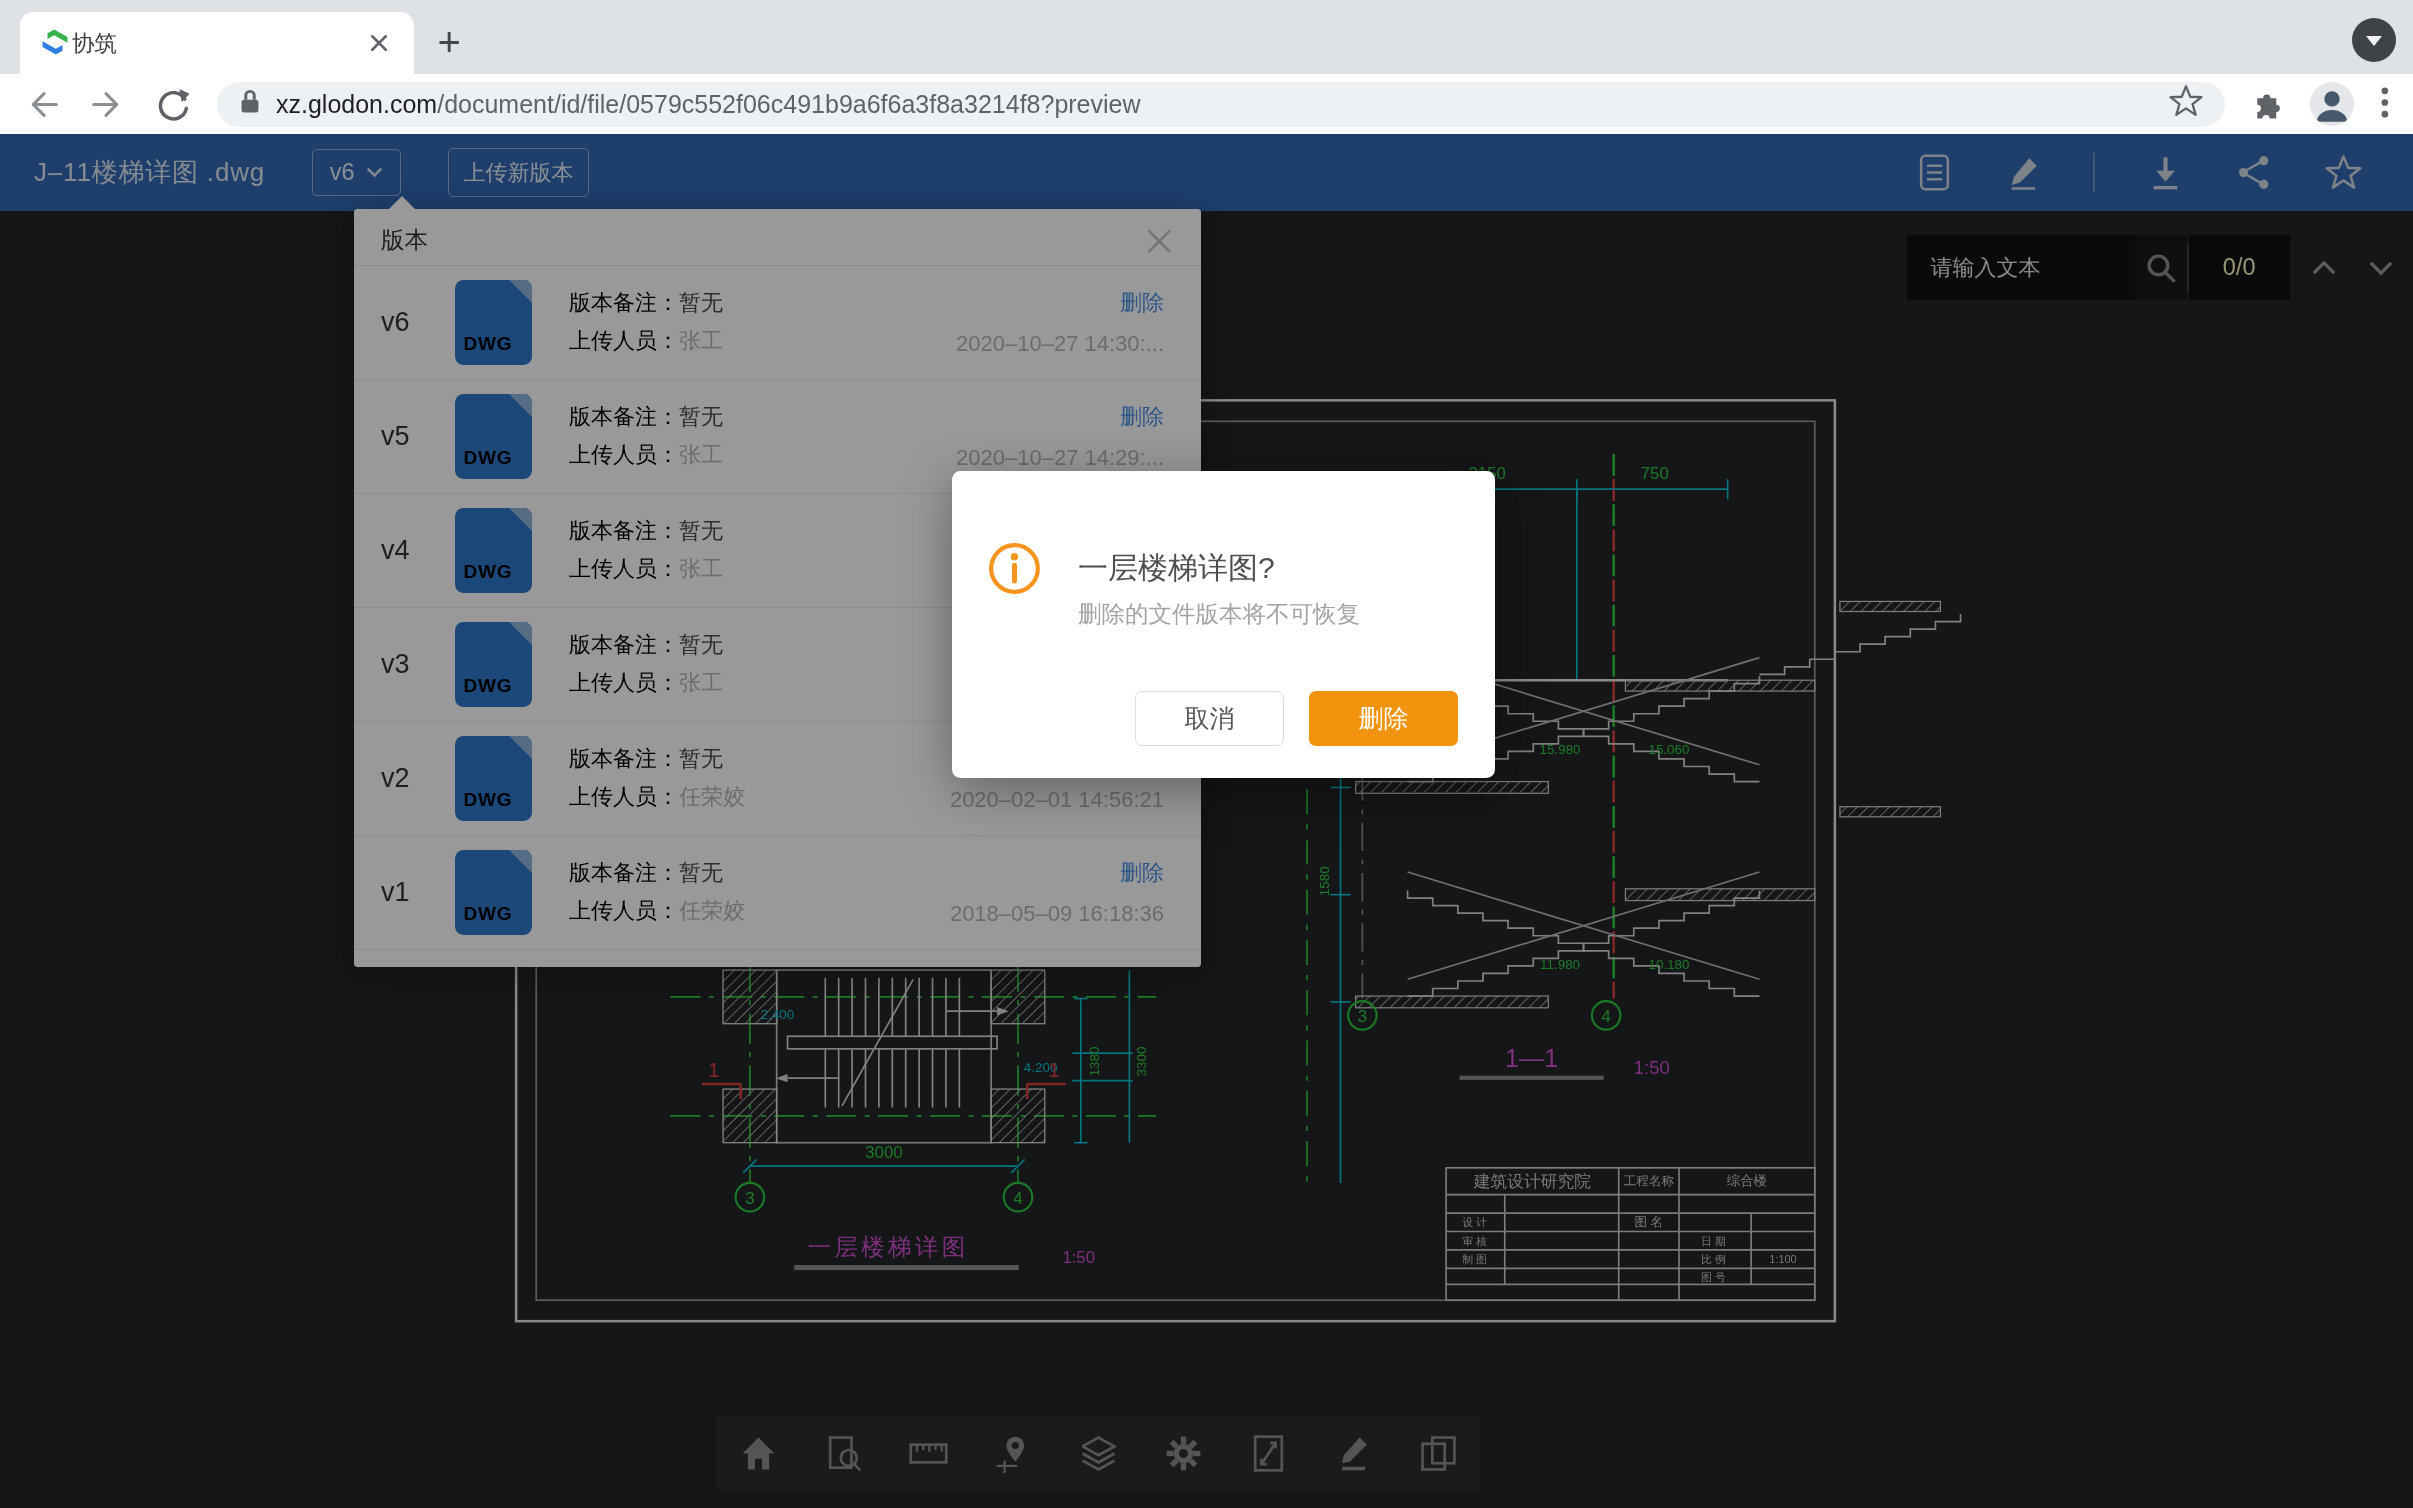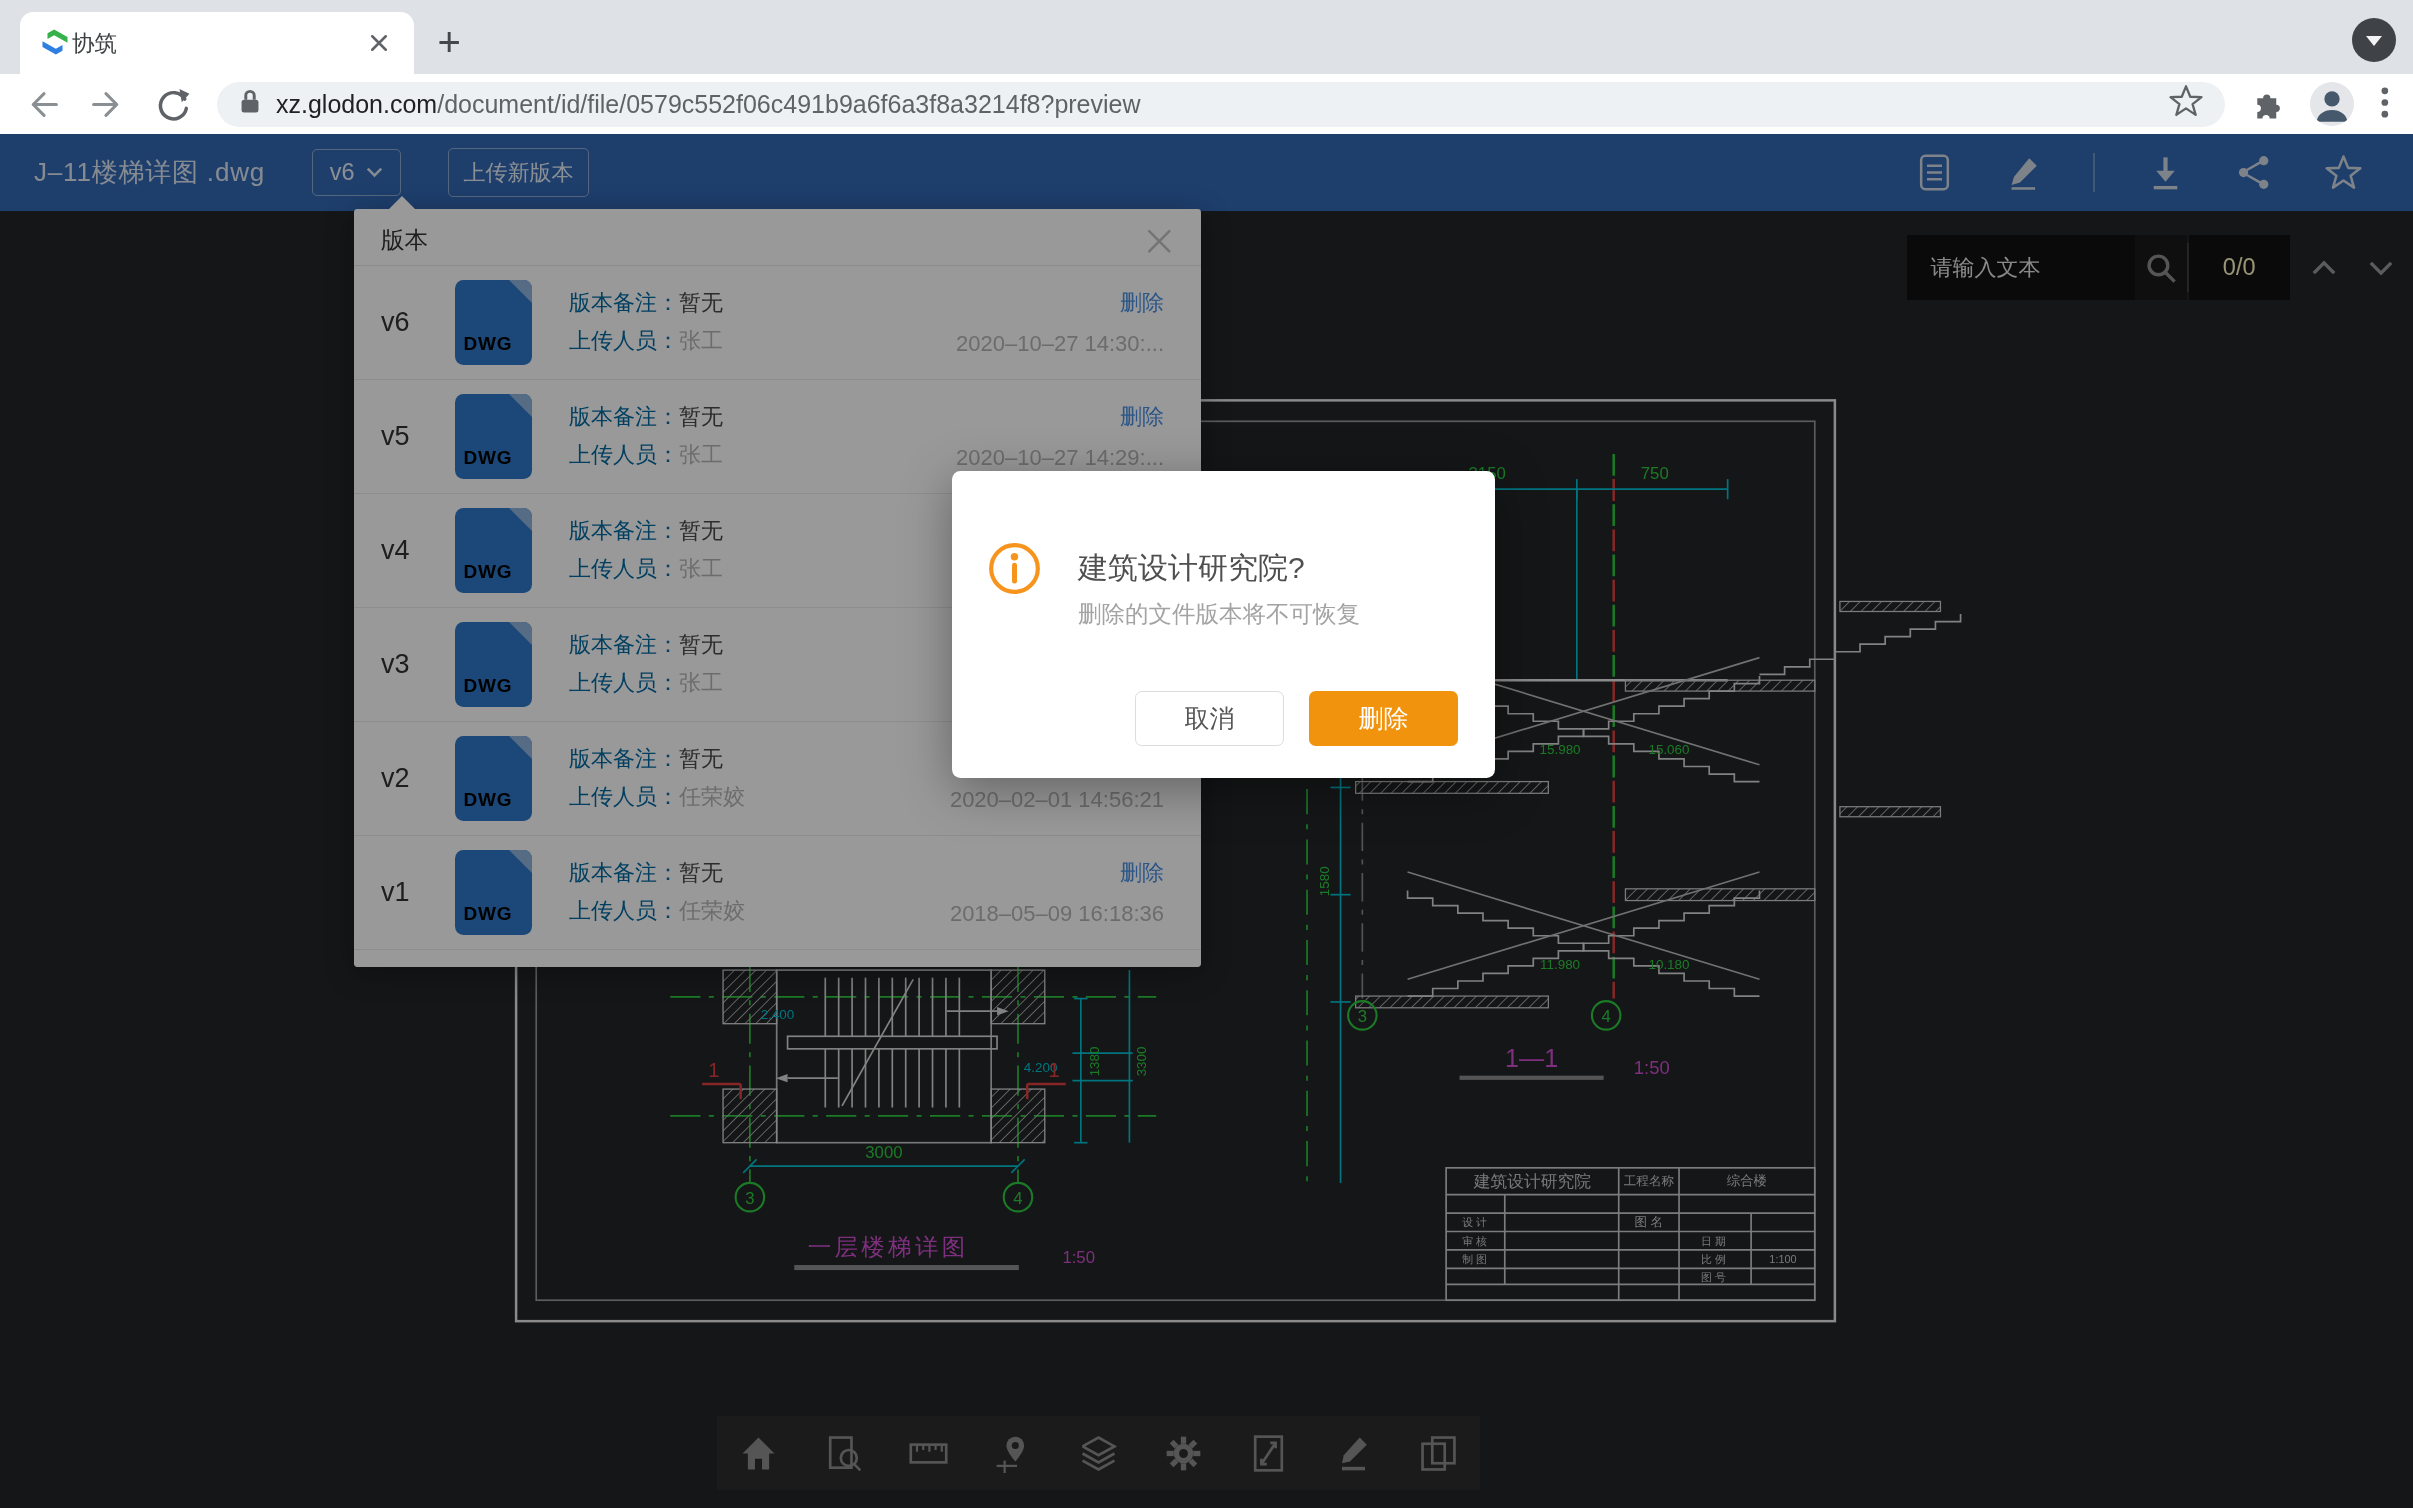--- a/index.html
+++ b/index.html
@@ -67,21 +67,21 @@
     border-bottom:1.7px solid #e8e8e8;}
   .pop-title{font-size:23.5px;color:#333;}
   .pop-close{position:absolute;right:23.5px;top:13.4px;width:37px;height:37px;display:flex;align-items:center;justify-content:center;}
   .v-row{display:flex;align-items:center;height:114px;padding:0 37px 0 27px;border-bottom:1.7px solid #ececec;}
   .v-label{width:74px;font-size:27px;color:#333;}
   .dwg{position:relative;width:77px;height:85px;background:#2e79c9;border-radius:8.4px;overflow:hidden;flex:none;}
   .dwg::before{content:"";position:absolute;top:0;right:0;
     border-top:23.5px solid #8fb4dd;border-left:23.5px solid transparent;}
   .dwg-txt{position:absolute;left:8.4px;bottom:10px;font-size:19px;font-weight:bold;letter-spacing:0.8px;color:#000000;}
   .v-fields{margin-left:37px;display:flex;flex-direction:column;gap:11.7px;font-size:22px;line-height:1.2;}
-  .f-lbl{color:#0369a1;}
+  .f-lbl{color:#000000;}
   .f-note{color:#4a4a4a;}
   .f-name{color:#b5b5b5;}
   .v-right{margin-left:auto;display:flex;flex-direction:column;align-items:flex-end;align-self:flex-start;padding-top:22px;}
   .v-del{font-size:22px;color:#4a90e2;}
   .v-date{font-size:22px;color:#b5b5b5;margin-top:13.4px;min-height:25px;}
 
   
   .backdrop{position:absolute;inset:0;background:rgba(0,0,0,0.40);z-index:4;}
   .modal{position:absolute;left:952px;top:337px;width:543px;height:307px;background:#fff;border-radius:8.4px;
     z-index:5;box-shadow:0 11.7px 50px rgba(0,0,0,.35);}
@@ -615,21 +615,21 @@
   <div class="backdrop"></div>
 
   <div class="modal">
     <span class="m-icon">
       <svg width="55" height="55" viewBox="0 0 66 66">
           <circle cx="33" cy="33" r="28" stroke="#F7941E" stroke-width="5" fill="none"></circle>
           <circle cx="33" cy="19" r="4.5" fill="#F7941E"></circle>
           <line x1="33" y1="29" x2="33" y2="48" stroke="#F7941E" stroke-width="6" stroke-linecap="round"></line>
         </svg>
     </span>
-    <div class="m-title">建筑设计研究院?</div>
+    <div class="m-title">一层楼梯详图?</div>
     <div class="m-sub">删除的文件版本将不可恢复</div>
     <div class="m-buttons">
       <button class="btn btn-cancel">取消</button>
       <button class="btn btn-confirm" id="confirm-btn" style="background: rgb(242, 147, 13);">删除</button>
     </div>
   </div>
 </div>
 
 
 </body></html>

